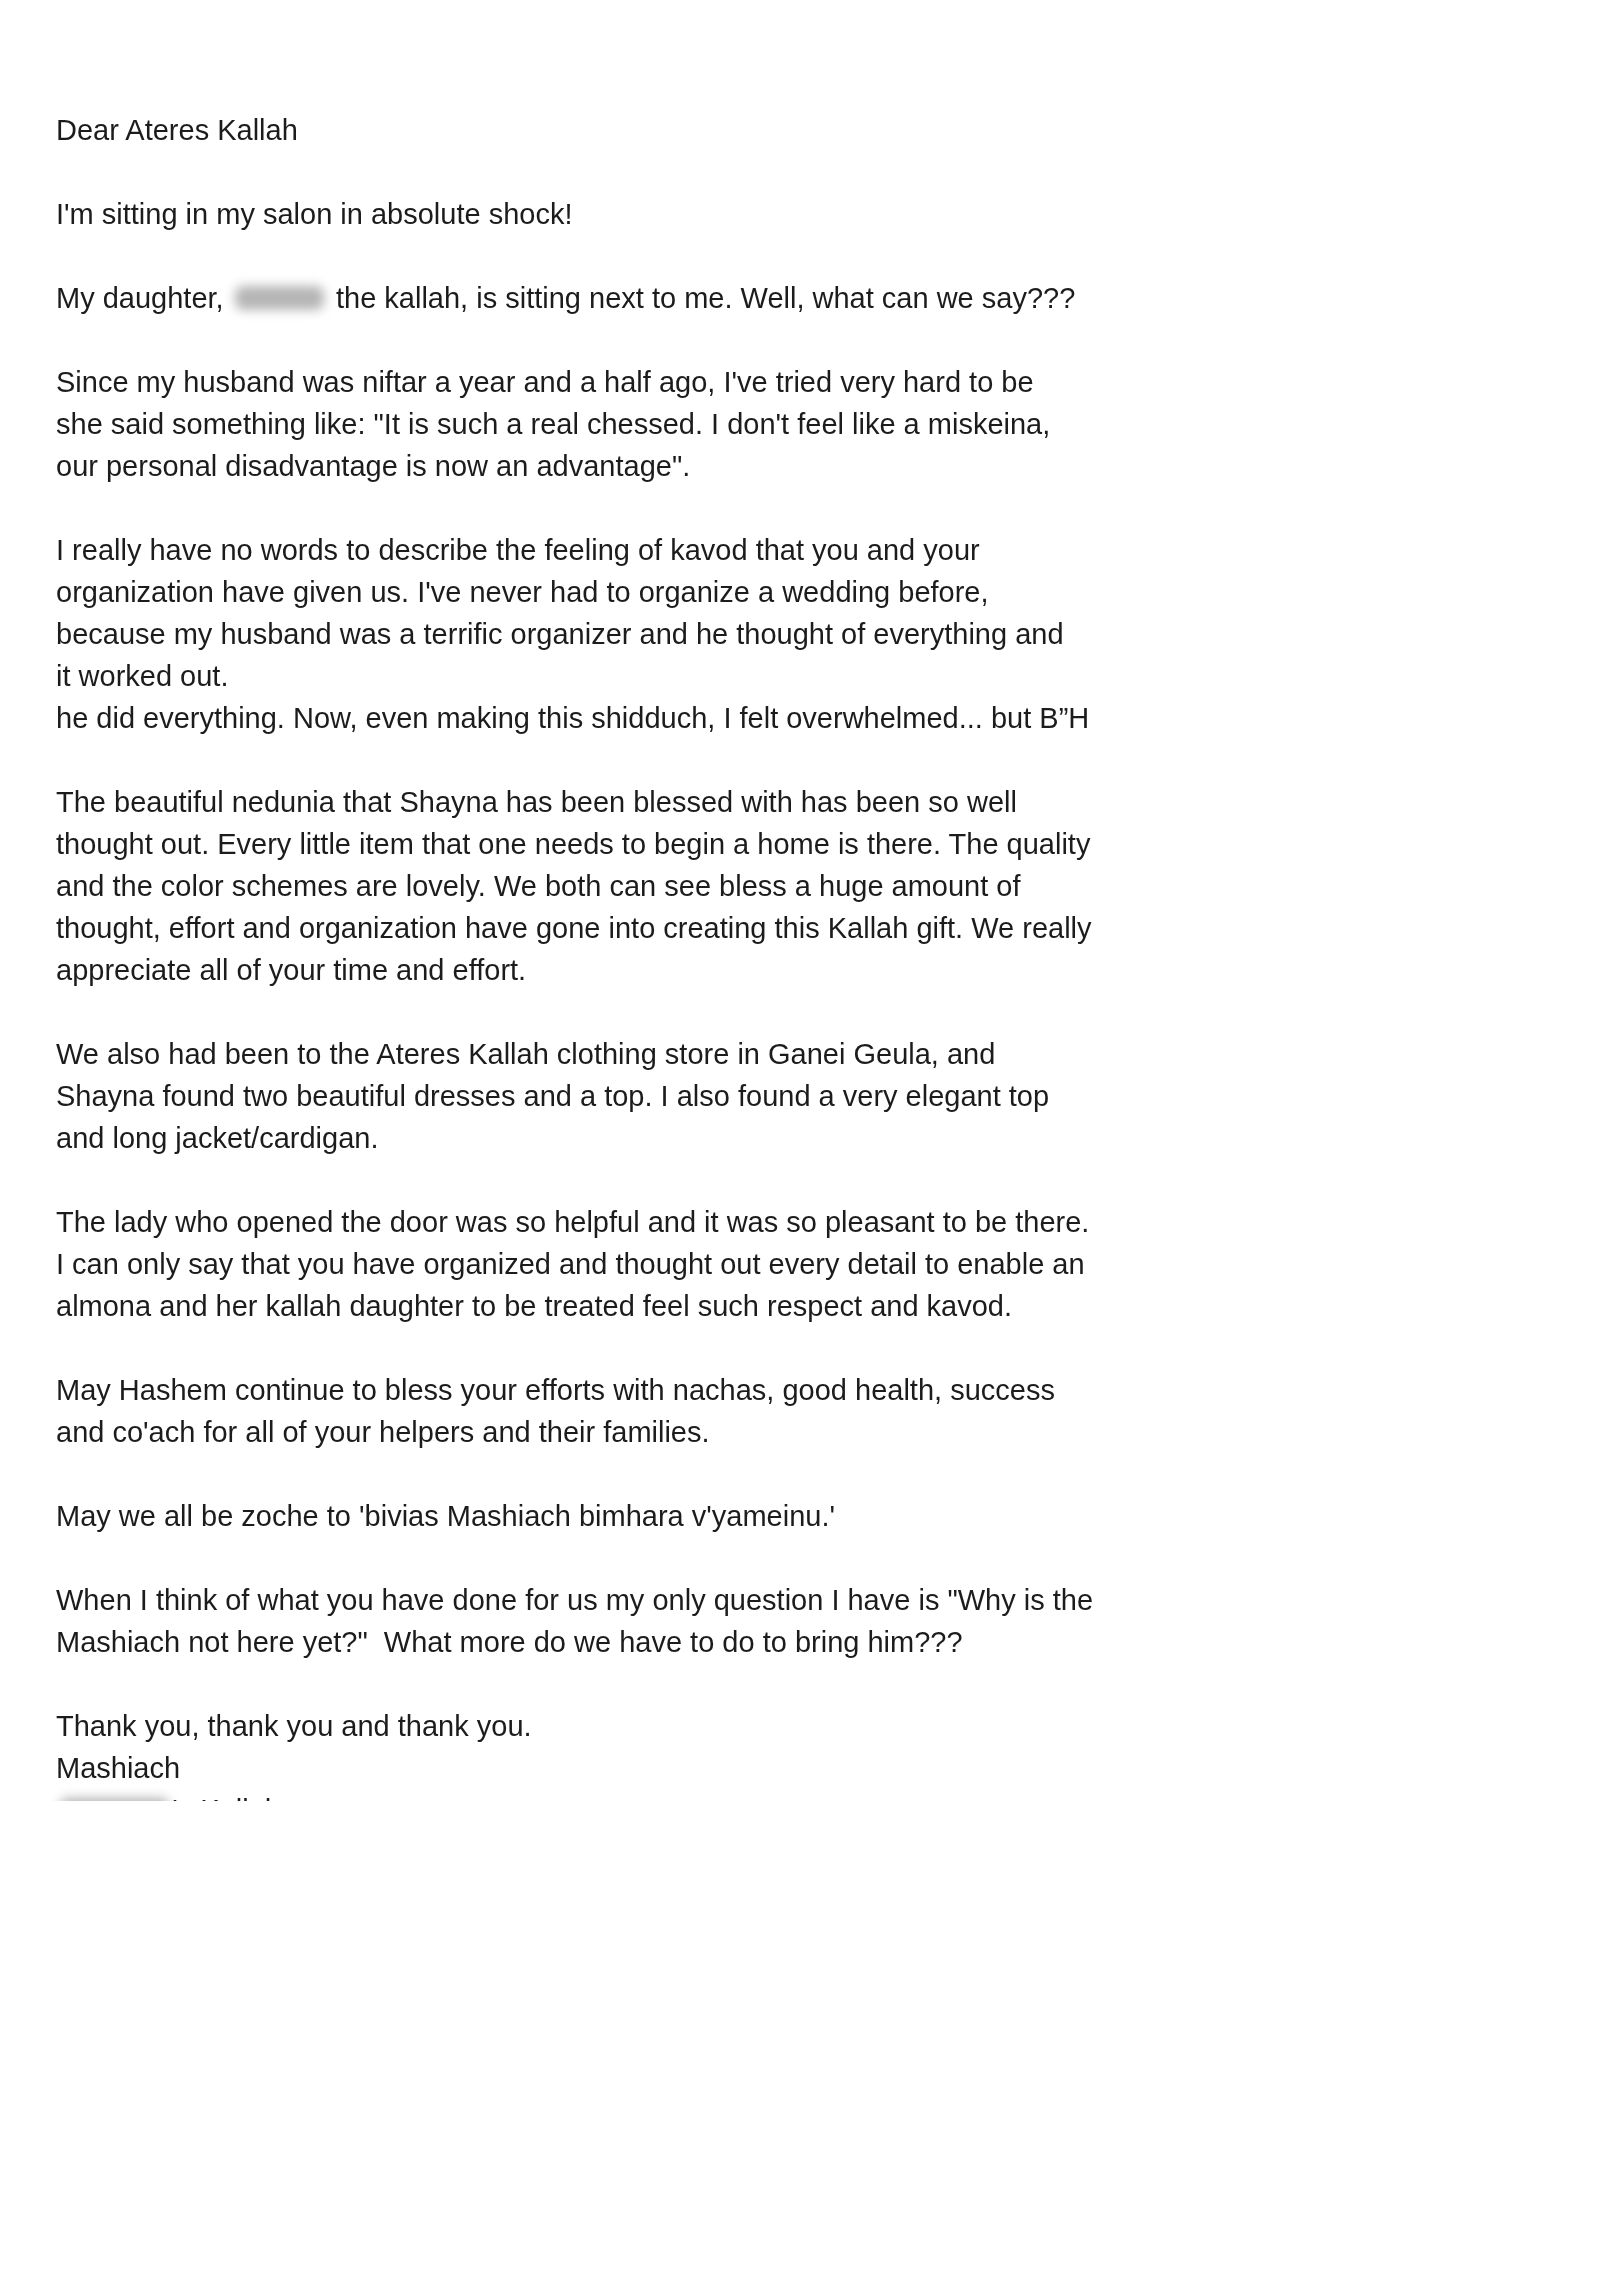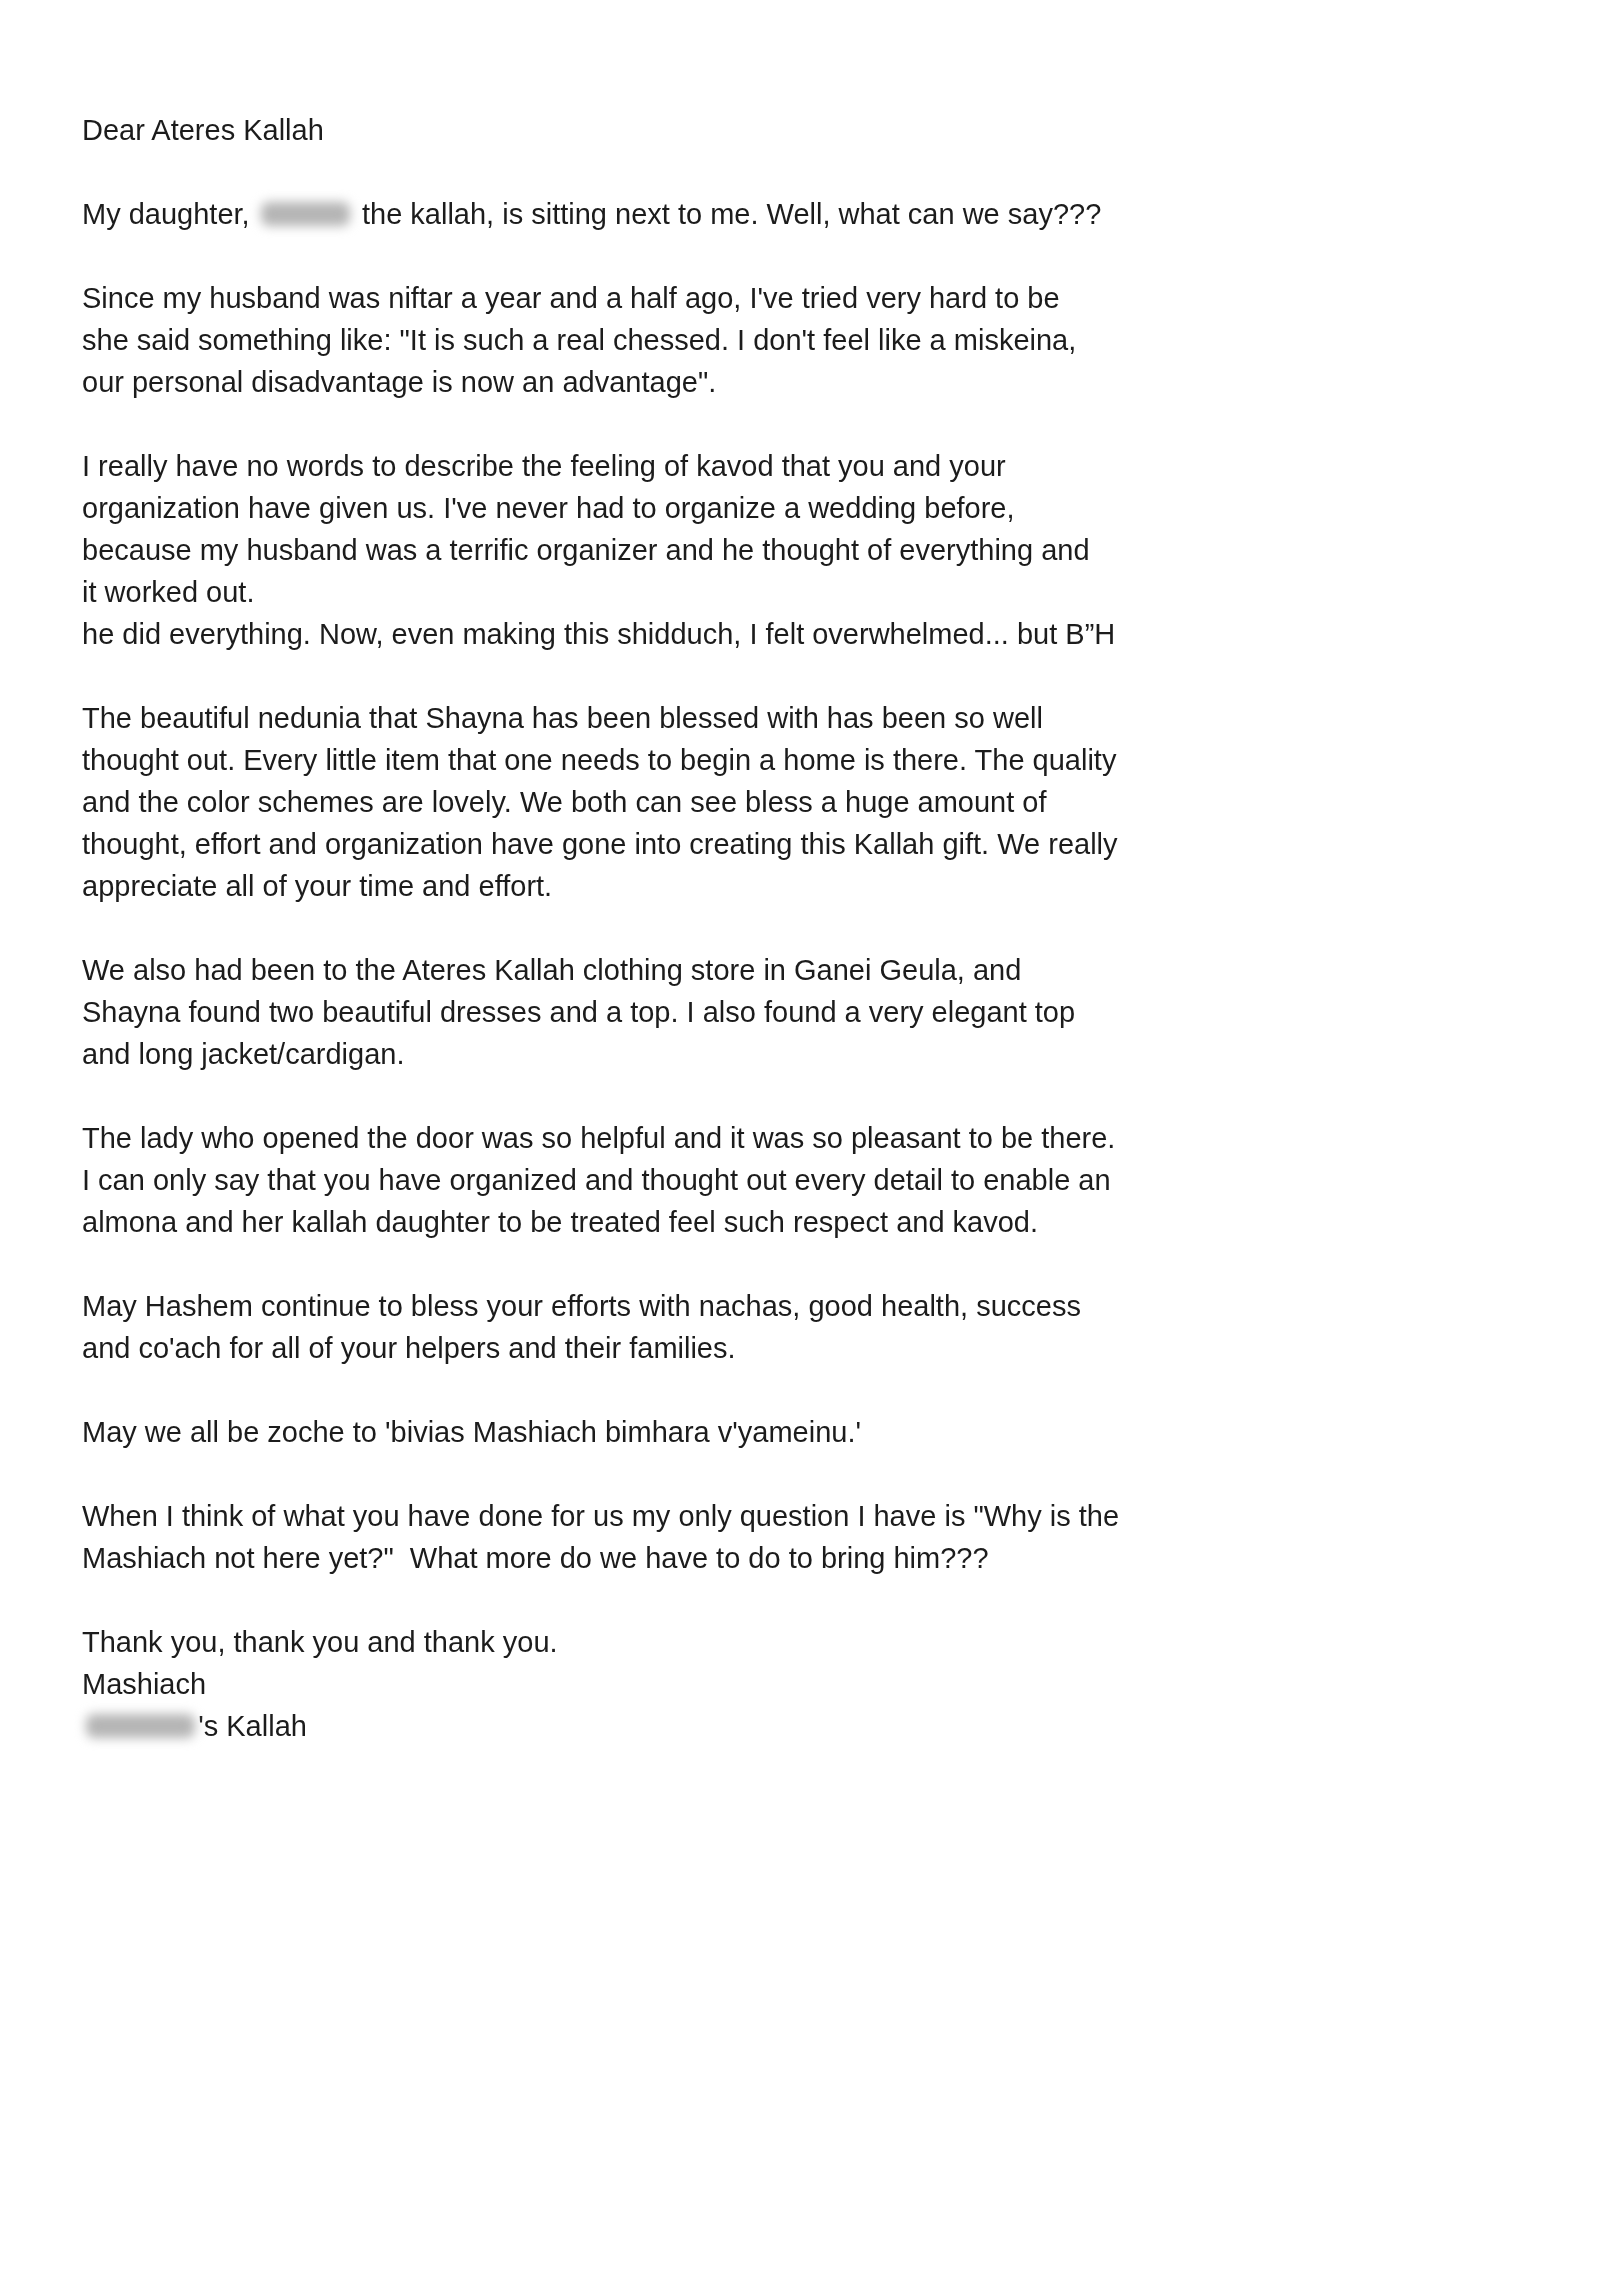--- a/index.html
+++ b/index.html
@@ -10,21 +10,21 @@
   .page {
     position: relative;
     width: 1619px;
     height: 1801px;
     background: #ffffff;
     overflow: hidden;
     font-family: "Liberation Sans", "DejaVu Sans", sans-serif;
     font-size: 29px;
     line-height: 42px;
     box-sizing: border-box;
-    padding: 109px 80px 0 82px;
+    padding: 109px 80px 0 56px;
   }
   .para {
     margin: 0 0 42px 0;
   }
   .line {
     white-space: pre;
   }
   .redacted {
     display: inline-block;
     height: 24px;
@@ -35,20 +35,23 @@
     margin: 0 3.6px;
   }
 </style>
 </head>
 <body>
 
 <div class="page" style="background: rgb(255, 255, 255); color: rgb(28, 28, 28);">
   <div>
       <div class="para">
         <div class="line"><span>Dear Ateres Kallah</span></div>
+      </div>
+      <div class="para">
+        <div class="line"><span>I'm sitting in my salon in absolute shock!</span></div>
       </div>
       <div class="para">
         <div class="line"><span>My daughter, </span><span class="redacted" style="width: 89px; background: rgb(181, 181, 181);"></span><span> the kallah, is sitting next to me. Well, what can we say???</span></div>
       </div>
       <div class="para">
         <div class="line"><span>Since my husband was niftar a year and a half ago, I've tried very hard to be</span></div>
         <div class="line"><span>she said something like: "It is such a real chessed. I don't feel like a miskeina,</span></div>
         <div class="line"><span>our personal disadvantage is now an advantage".</span></div>
       </div>
       <div class="para">

